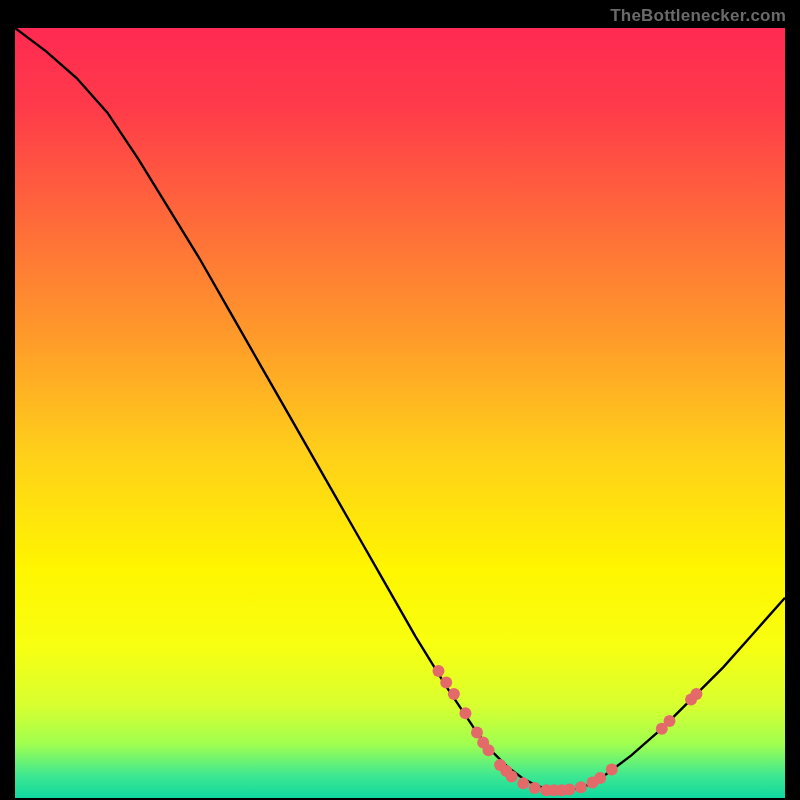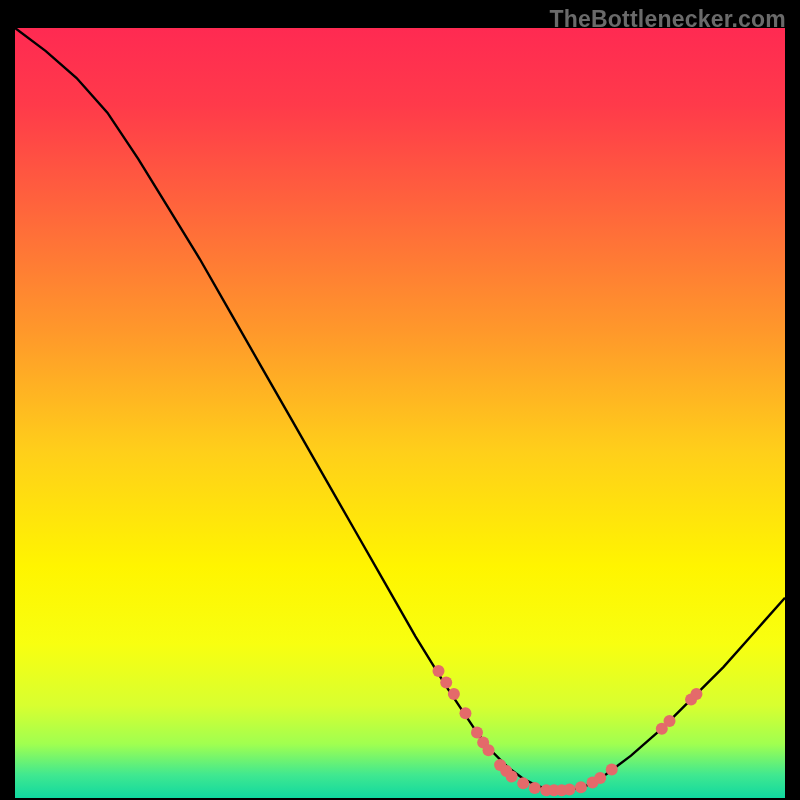--- a/index.html
+++ b/index.html
@@ -16,21 +16,21 @@
     top: 28px;
     width: 770px;
     height: 770px;
     background: #000;
   }
   .watermark {
     position: absolute;
     top: 6px;
     right: 14px;
     font-family: Arial, Helvetica, sans-serif;
-    font-size: 23px;
+    font-size: 17px;
     font-weight: bold;
     color: #6a6a6a;
     letter-spacing: 0.2px;
   }
   svg { display: block; }
 </style>
 </head>
 <body>
 
 <div class="watermark">TheBottlenecker.com</div>

